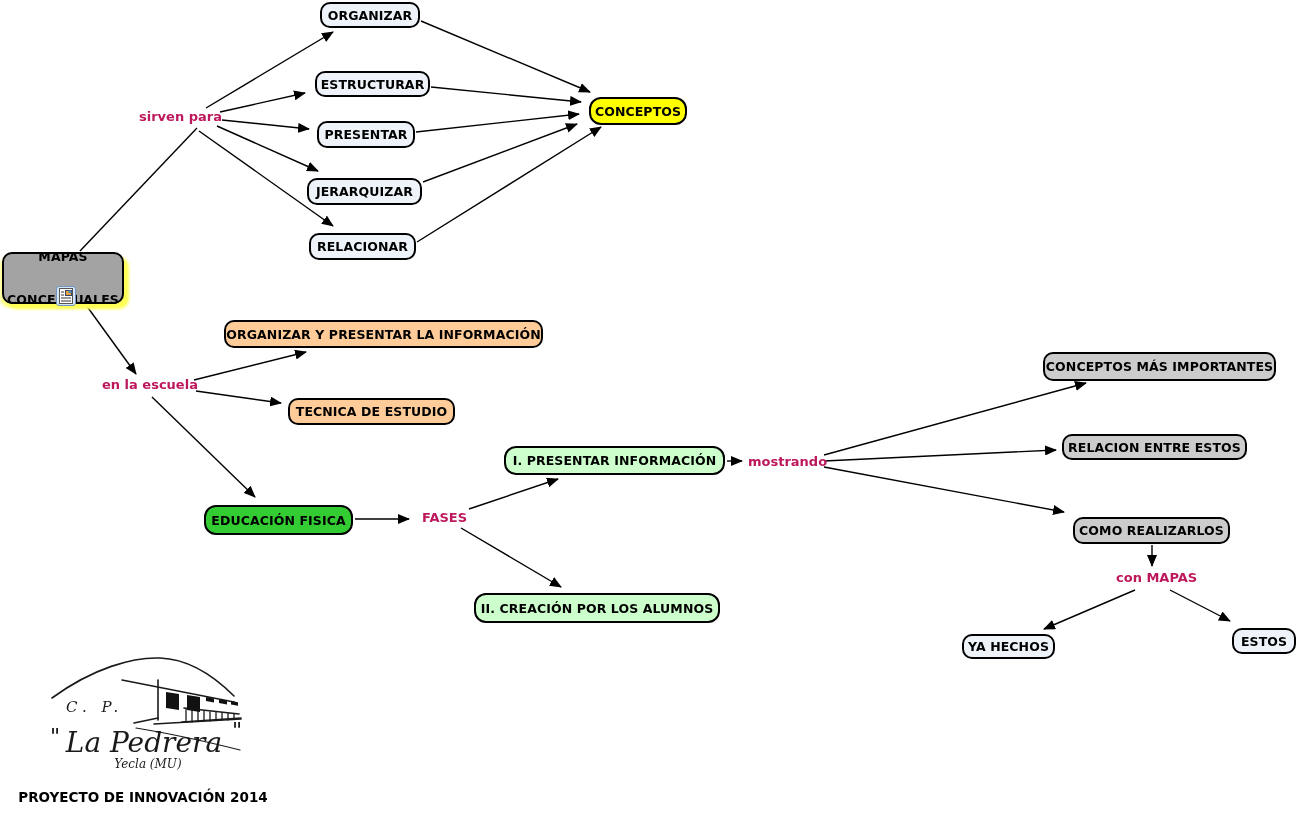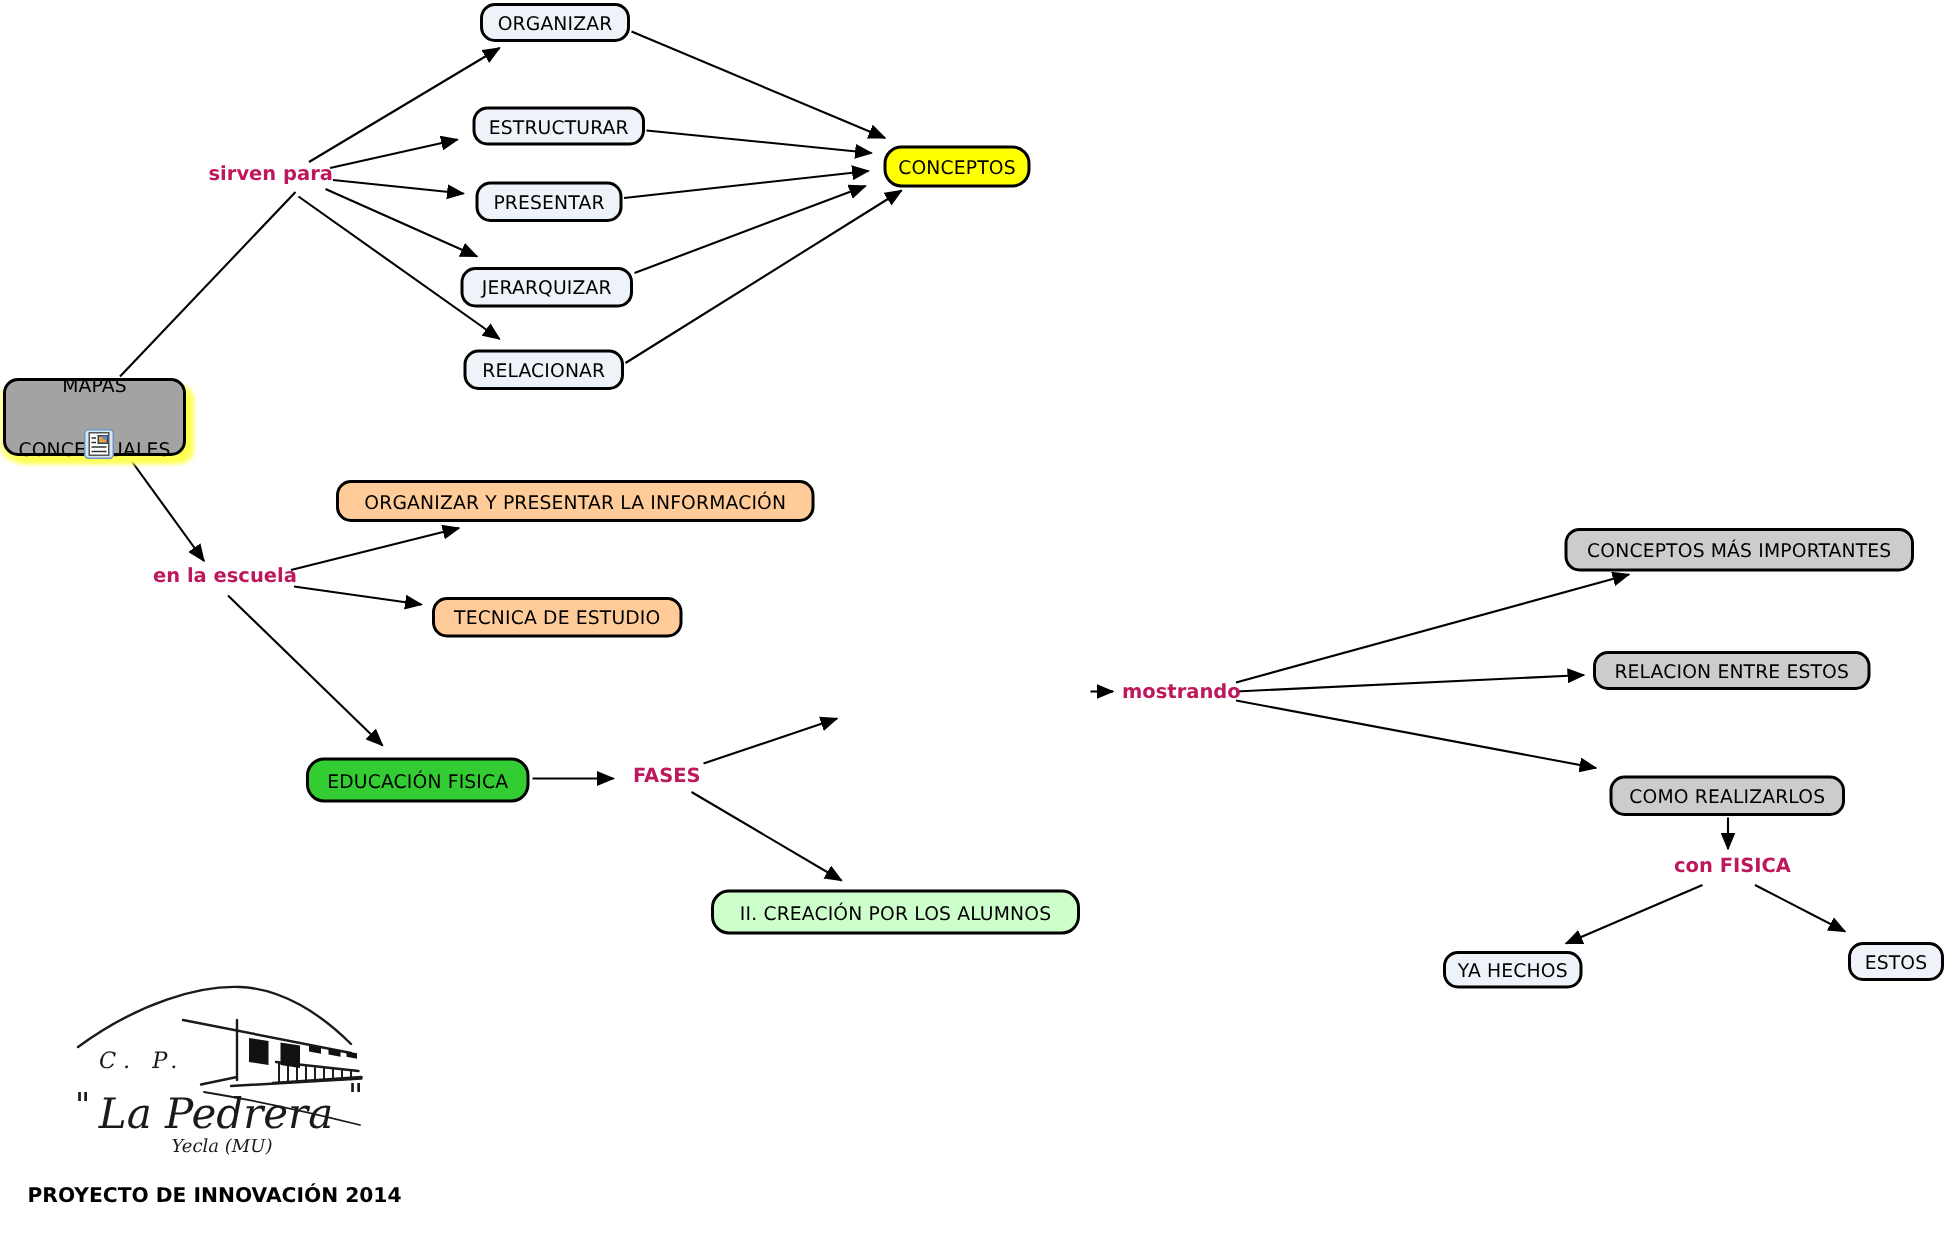--- a/index.html
+++ b/index.html
@@ -5,21 +5,21 @@
   html,body{margin:0;padding:0;background:#ffffff;}
   .canvas{
     position:relative;width:1301px;height:826px;background:#ffffff;
     font-family:"DejaVu Sans","Liberation Sans",sans-serif;overflow:hidden;
   }
   .wires{position:absolute;left:0;top:0;z-index:1;}
   .node{
     position:absolute;z-index:2;box-sizing:border-box;
     display:flex;align-items:center;justify-content:center;flex-direction:column;
     border:2px solid #000;border-radius:10px;
-    font-weight:normal;font-size:12.5px;line-height:1.2;color:#000;
+    font-weight:bold;font-size:12.5px;line-height:1.2;color:#000;
     white-space:nowrap;text-align:center;letter-spacing:0.1px;
   }
   .c-light{background:#EDF3F8;}
   .c-yellow{background:#FFFF00;border-radius:12px;}
   .c-root{background:#a3a3a3;border-width:2.5px;
           box-shadow:5px 5px 3px #FFFF55, -2px 4px 3px #FFFF88;gap:28px;}
   .c-peach{background:#FFCC99;}
   .c-green{background:#33CC33;border-radius:12px;}
   .c-lgreen{background:#CCFFCC;border-radius:12px;}
   .c-gray{background:#CCCCCC;}
@@ -92,32 +92,33 @@
       <rect x="3.5" y="2.5" width="13" height="15" fill="#FFFFFF" stroke="#555555"></rect>
       <rect x="9.5" y="4.5" width="6" height="5" fill="#E8A33D" stroke="#334466"></rect>
       <rect x="12.5" y="4.5" width="3" height="2.5" fill="#5588BB" stroke="none"></rect>
       <path d="M5,6 h3 M5,9 h3 M5,12 h10 M5,15 h10" stroke="#333333" stroke-width="1" fill="none"></path>
     </svg>
   </div>
 
   <div class="node c-peach" style="left:224px;top:320px;width:319px;height:28px">ORGANIZAR Y PRESENTAR LA INFORMACIÓN</div>
   <div class="node c-peach" style="left:288px;top:398px;width:167px;height:27px">TECNICA DE ESTUDIO</div>
   <div class="node c-green" style="left:204px;top:505px;width:149px;height:30px">EDUCACIÓN FISICA</div>
+  <div class="node c-lgreen" style="left:504px;top:446px;width:221px;height:29px">I. PRESENTAR INFORMACIÓN</div>
   <div class="node c-lgreen" style="left:474px;top:593px;width:246px;height:30px">II. CREACIÓN POR LOS ALUMNOS</div>
   <div class="node c-gray" style="left:1043px;top:352px;width:233px;height:29px">CONCEPTOS MÁS IMPORTANTES</div>
   <div class="node c-gray" style="left:1062px;top:434px;width:185px;height:26px">RELACION ENTRE ESTOS</div>
   <div class="node c-gray" style="left:1073px;top:517px;width:157px;height:27px">COMO REALIZARLOS</div>
   <div class="node c-light" style="left:962px;top:634px;width:93px;height:25px">YA HECHOS</div>
   <div class="node c-light" style="left:1232px;top:628px;width:64px;height:26px">ESTOS</div>
 
   <div class="phrase" style="left:139px;top:109px">sirven para</div>
   <div class="phrase" style="left:102px;top:377px">en la escuela</div>
   <div class="phrase" style="left:422px;top:510px">FASES</div>
   <div class="phrase" style="left:748px;top:454px">mostrando</div>
-  <div class="phrase" style="left:1116px;top:570px">con FISICA</div>
+  <div class="phrase" style="left:1116px;top:570px">con MAPAS</div>
 
   <div class="logo" style="left:38px;top:652px;width:212px;height:122px">
     <svg width="212" height="122" viewBox="0 0 212 122">
       <g stroke="#1a1a1a" stroke-width="1.6" fill="none" stroke-linecap="round">
         <path d="M 14,46 C 55,16 95,5 122,6 C 150,7 176,24 196,44"></path>
         <path d="M 84,28 L 196,50"></path>
         <path d="M 120,28 L 120,68"></path>
         <path d="M 120,66 L 96,71"></path>
         <path d="M 146,56 L 201,62"></path>
         <path d="M 144,70 L 203,66"></path>

